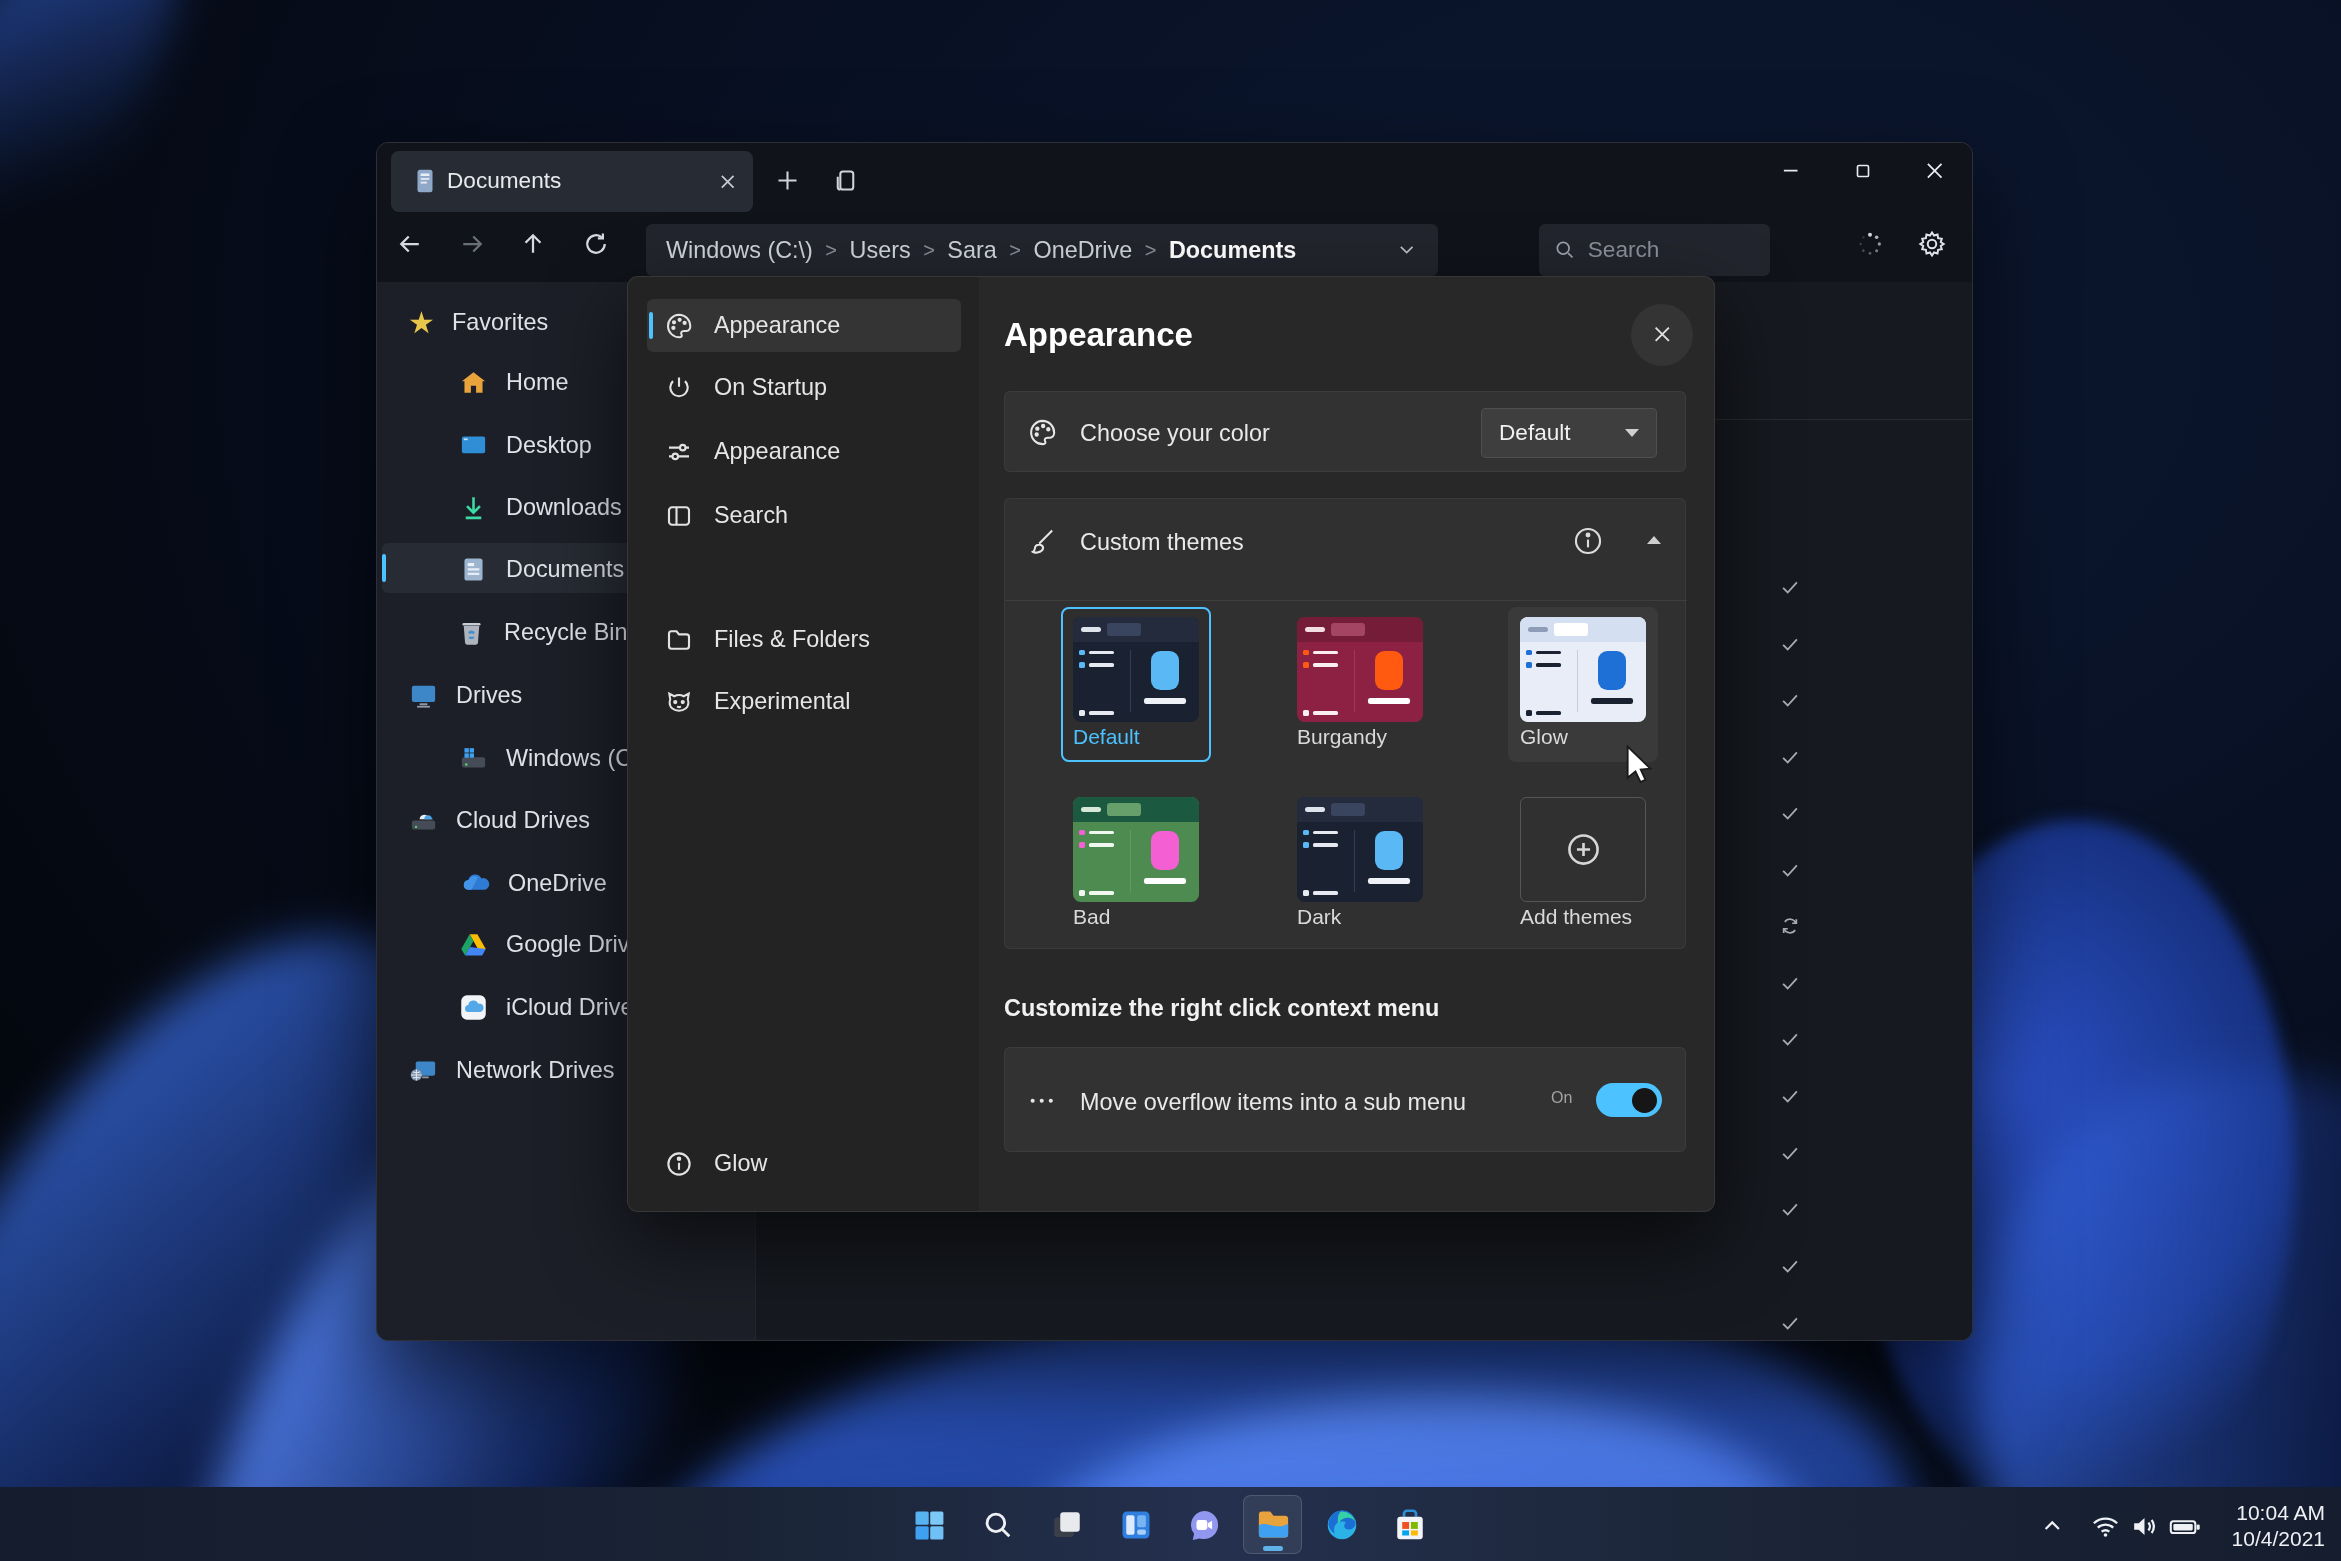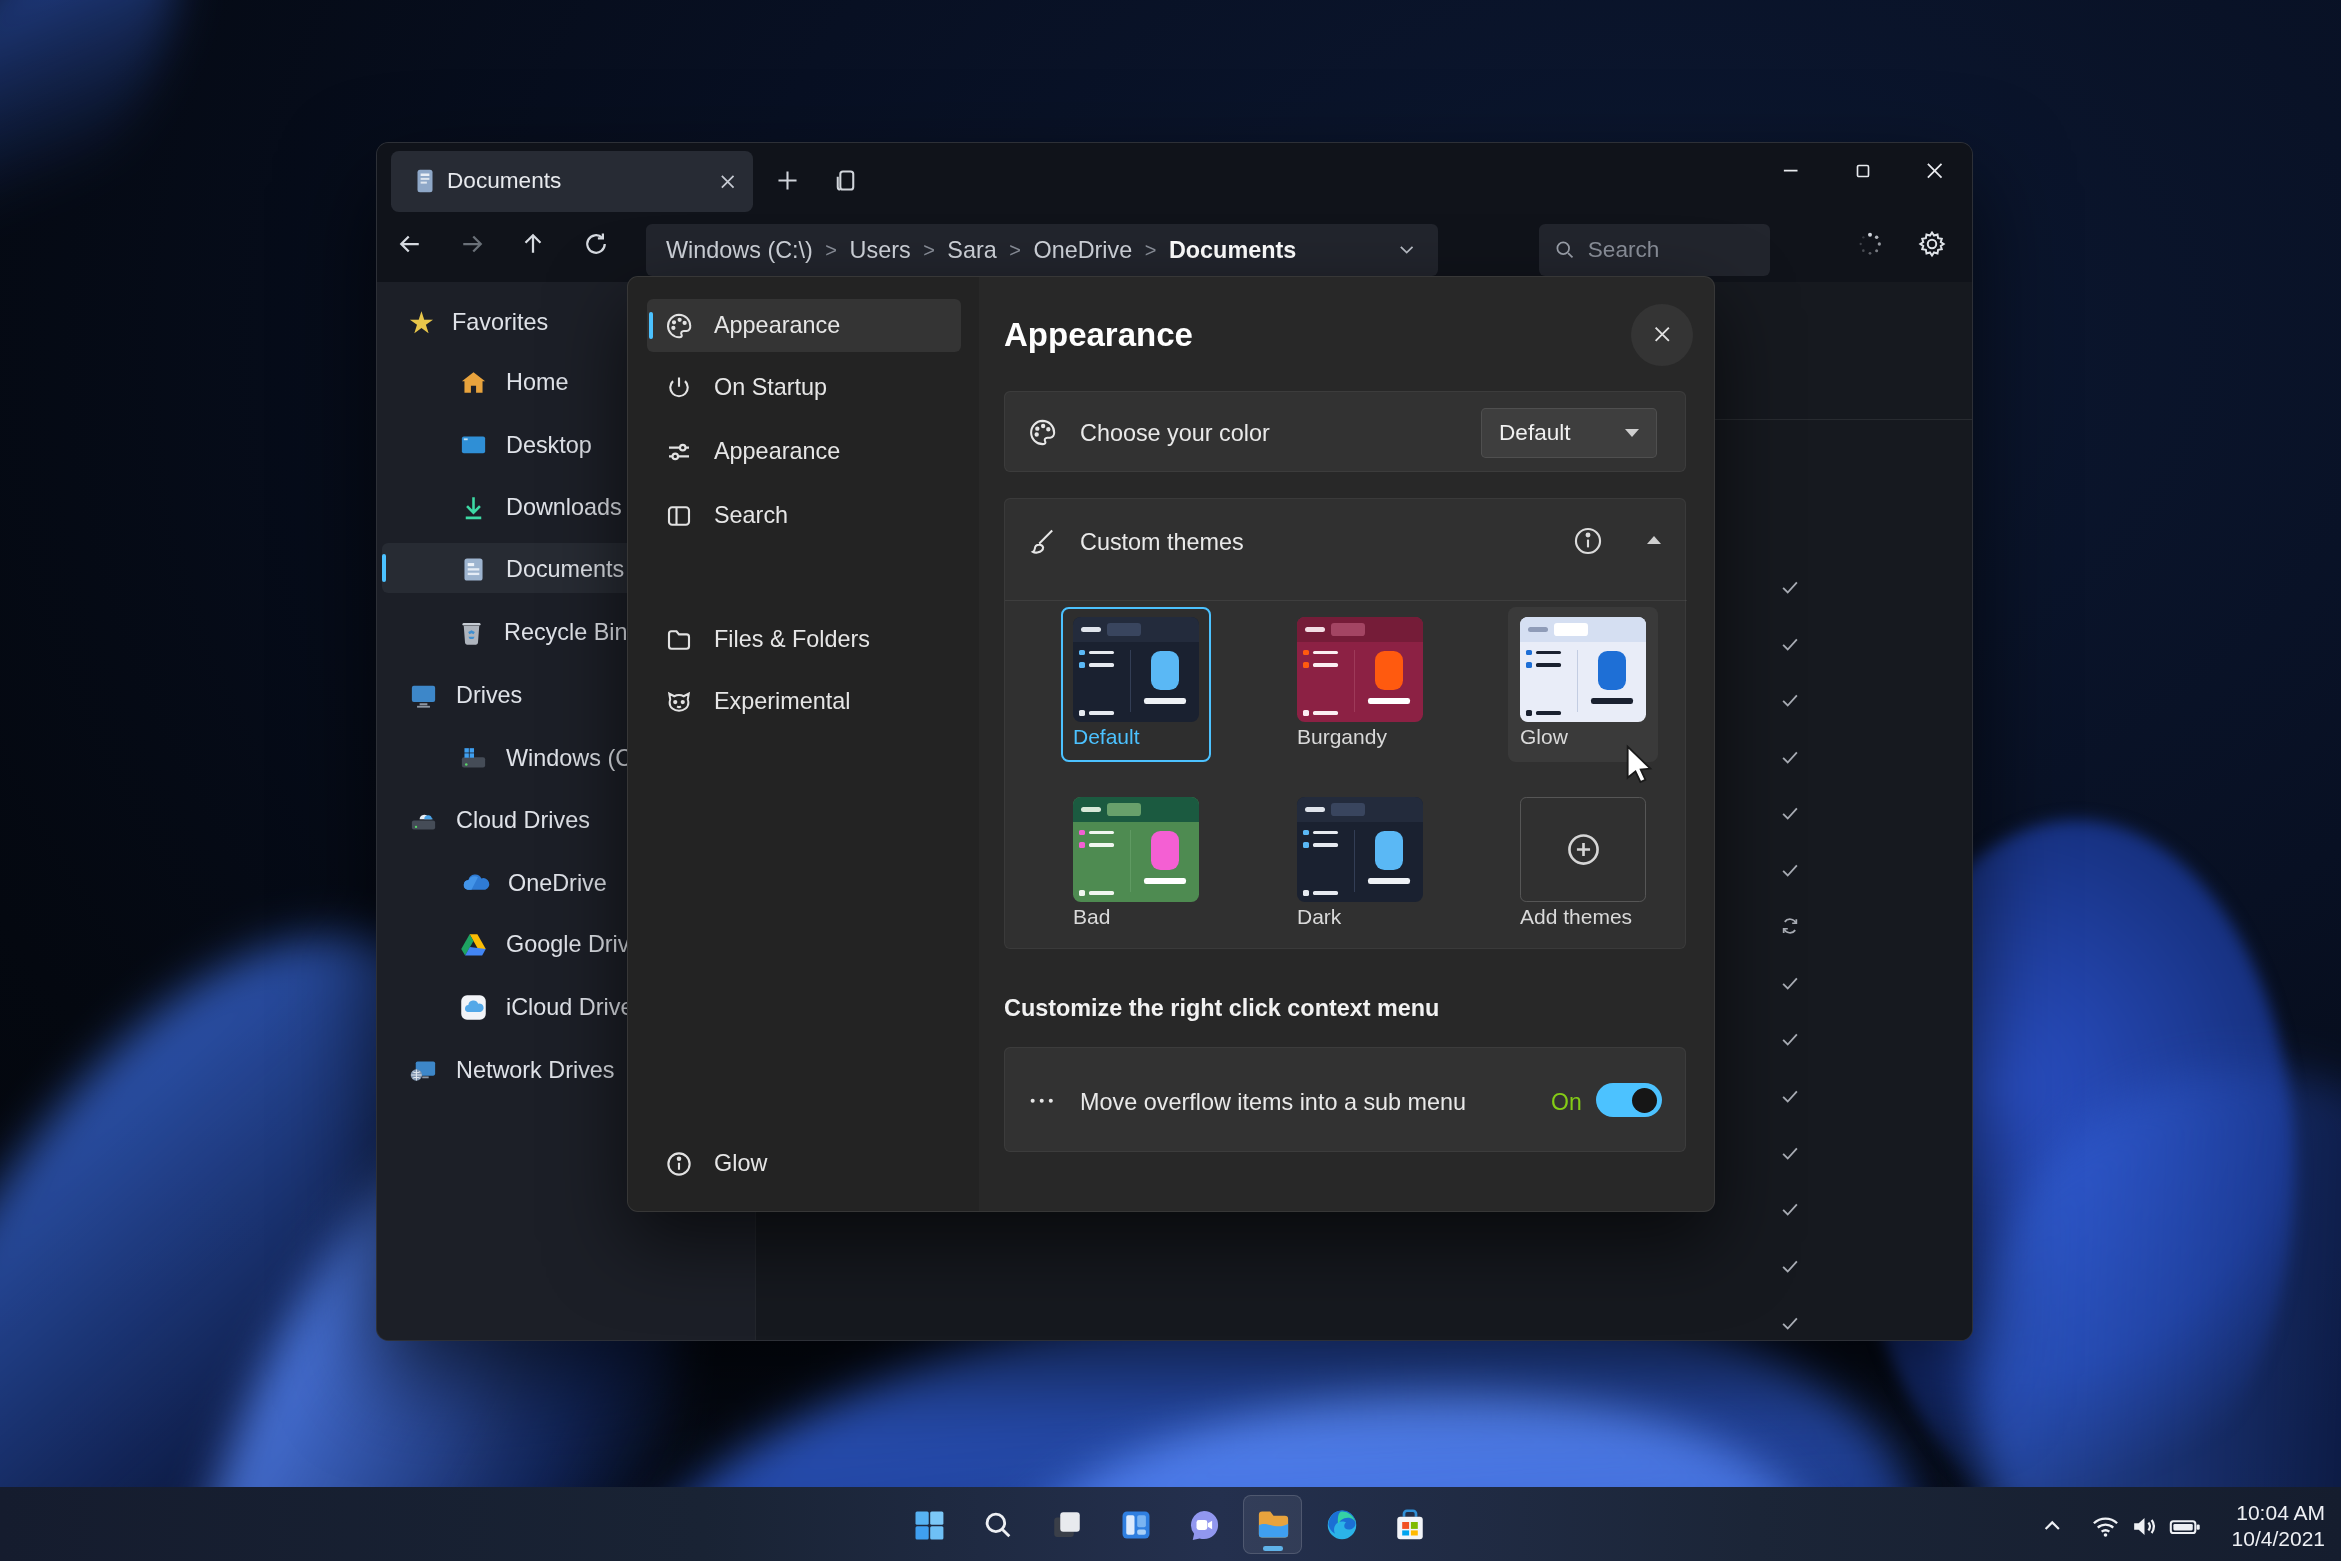--- a/index.html
+++ b/index.html
@@ -742,21 +742,21 @@
     <div class="abs" style="left:376px;top:718px;font-size:23.4px;font-weight:bold;color:#f2f2f2;">Customize the right click context menu</div>
     <div class="card" style="top:770px;height:105px;">
       <span class="abs" style="left:22px;top:45px;color:#e6e6e6;">
           <svg width="34" height="15.6" viewBox="0 0 30 10" fill="currentColor">
             <circle cx="5" cy="5" r="1.8"></circle>
             <circle cx="13" cy="5" r="1.8"></circle>
             <circle cx="21" cy="5" r="1.8"></circle>
           </svg>
         </span>
       <span class="card-label abs" style="left:75px;top:41px;">Move overflow items into a sub menu</span>
-      <span class="abs" style="left:546px;top:41px;font-size:23px;color:#84cc16;">On</span>
+      <span class="abs" style="left:546px;top:41px;font-size:16px;color:#a3a3a3;">On</span>
       <div class="toggle" style="left:591px;top:35px;">
           <div class="knob"></div>
         </div>
     </div>
   </div>
 
   <div class="abs" style="left:1622px;top:743px;z-index:6;">
     <svg width="34" height="44" viewBox="0 0 24 30">
         <path d="M4 2 L4 24 L9.5 19.5 L13 27 L16.5 25.4 L13.2 18.2 L20 17.5 Z" fill="#ffffff" stroke="#1a1a1a" stroke-width="1.3"></path>
       </svg>

